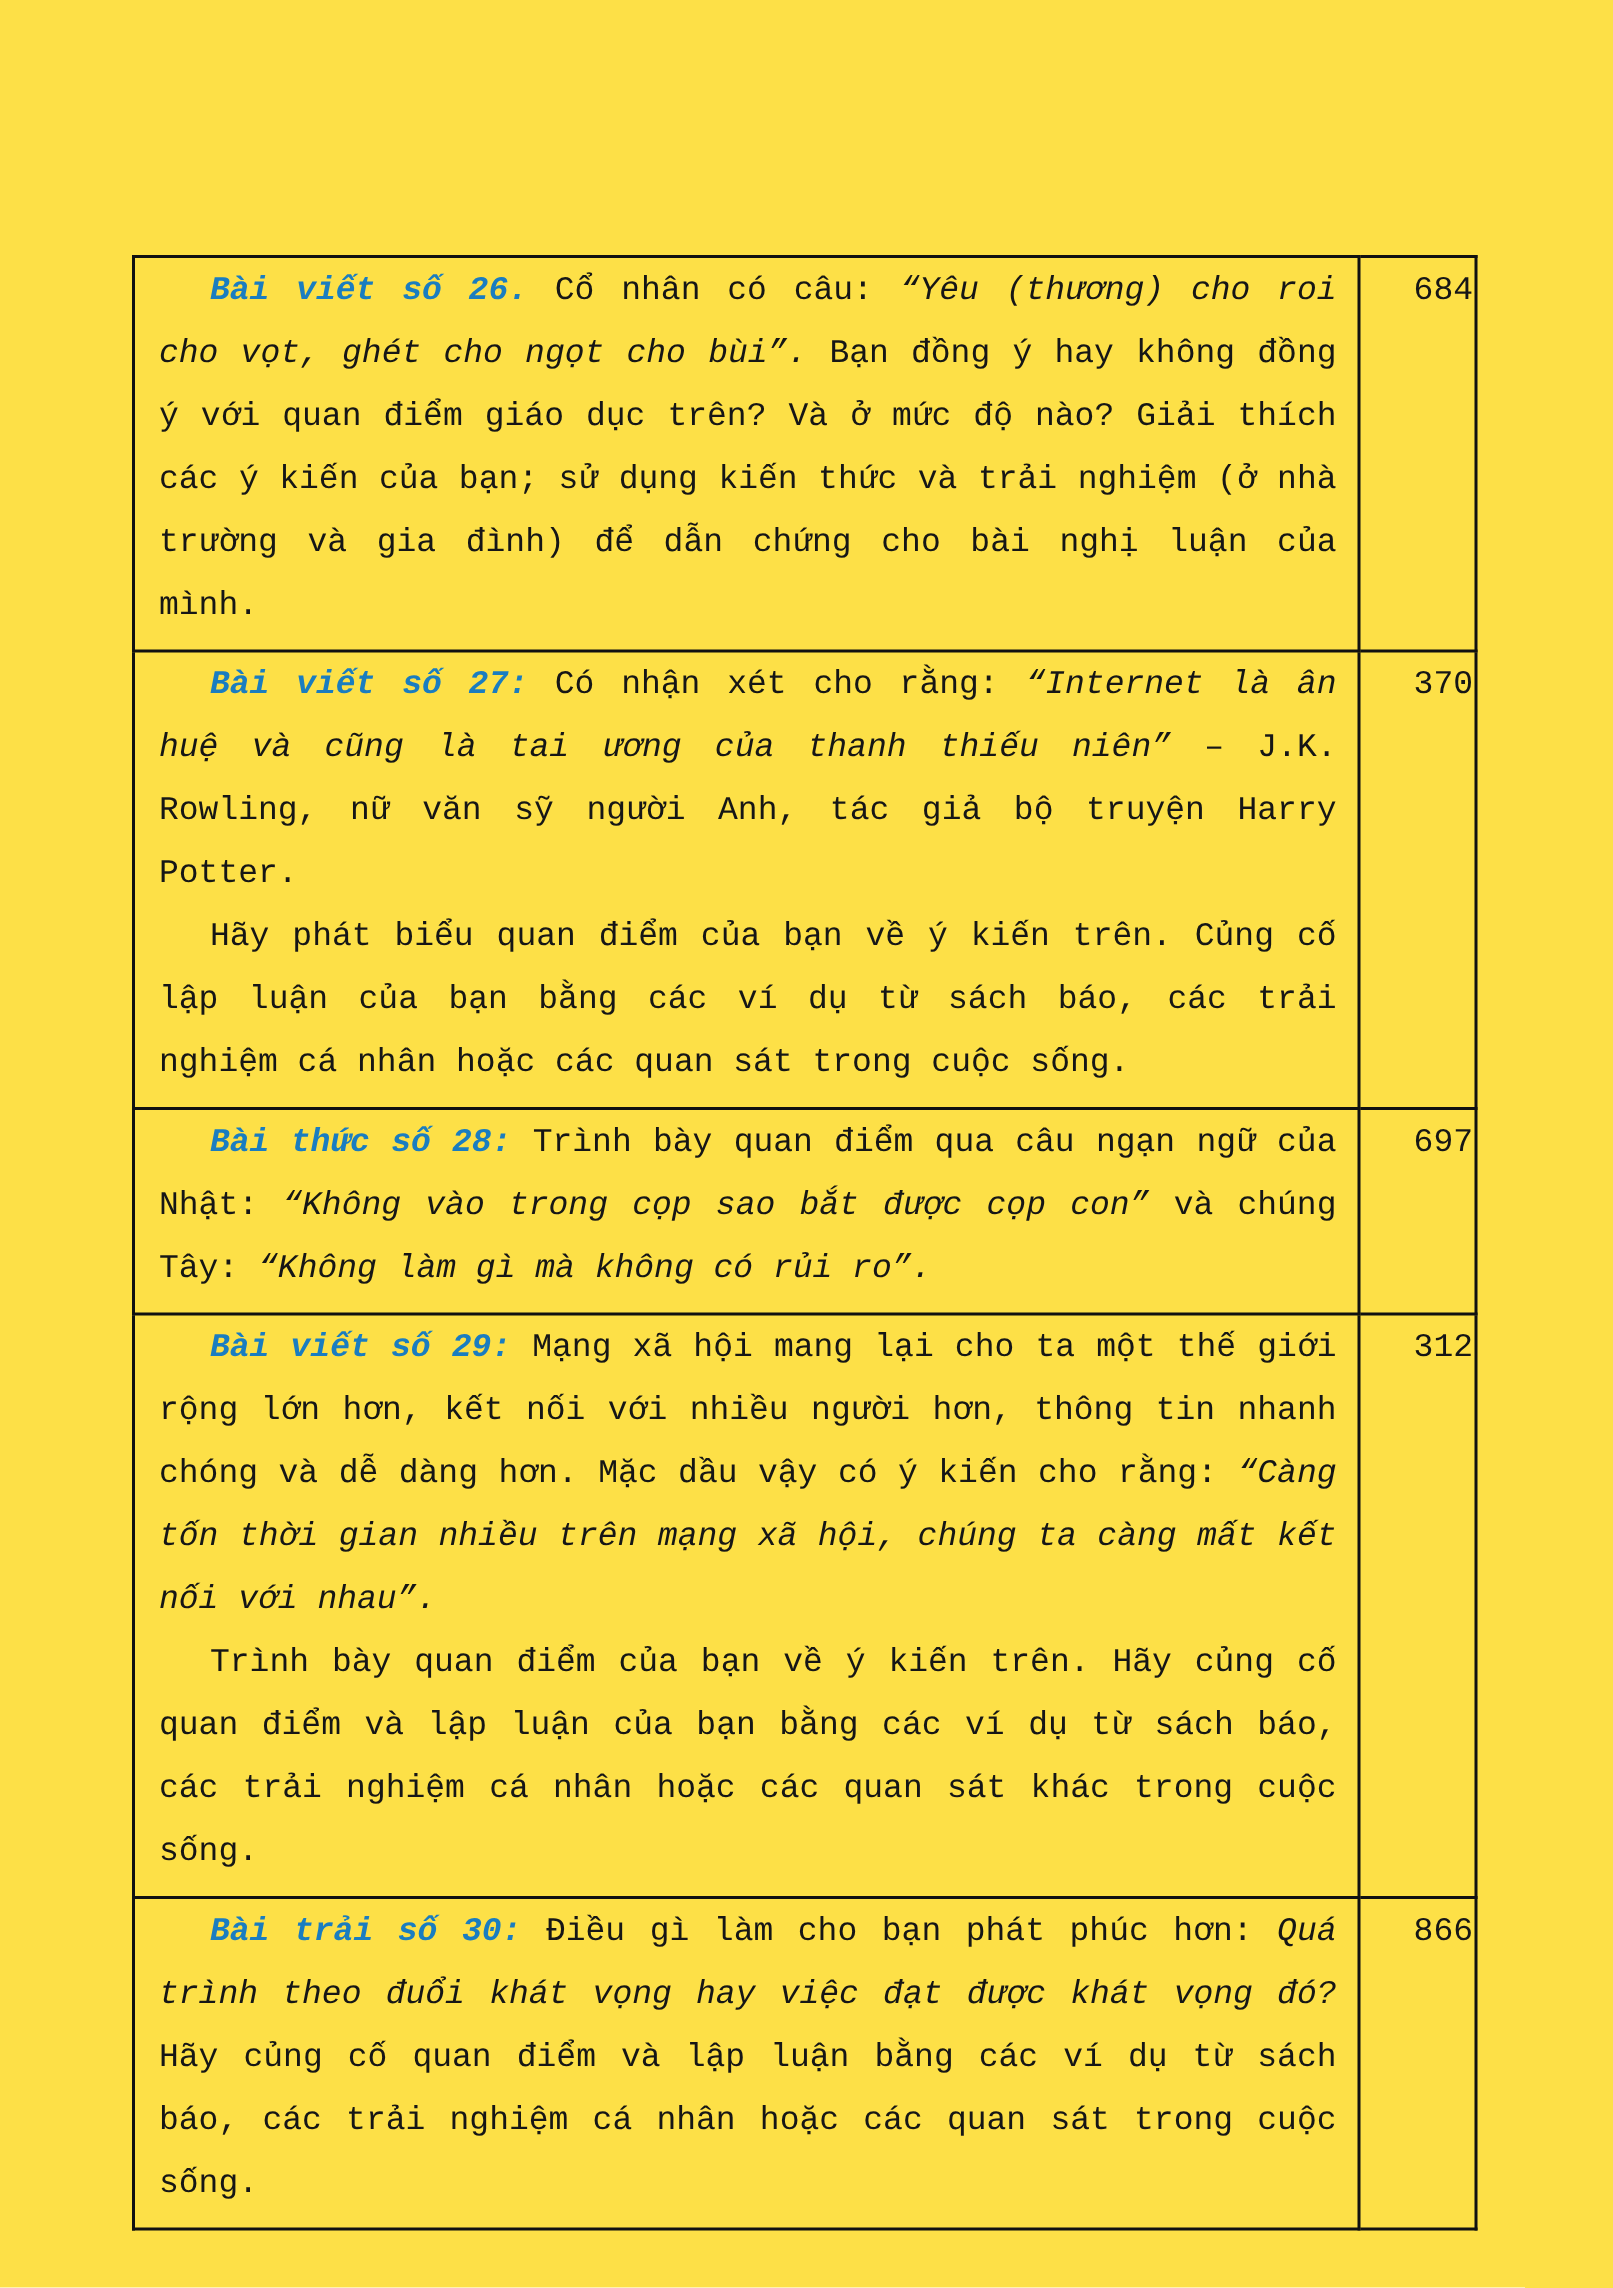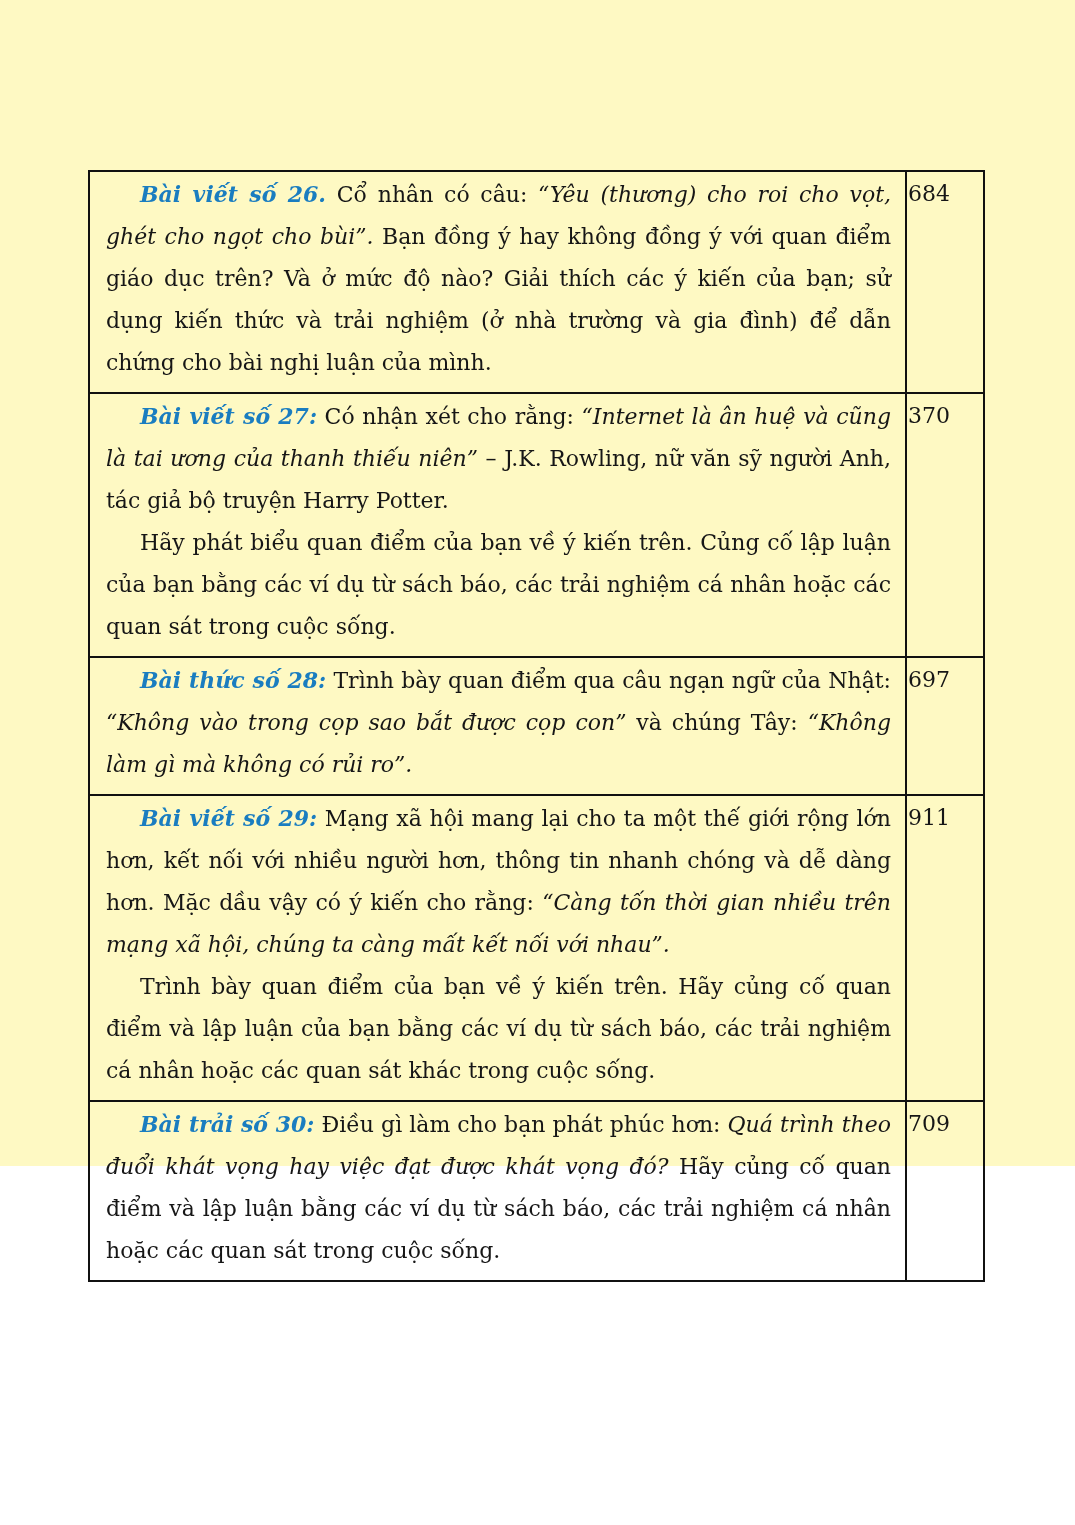--- a/index.html
+++ b/index.html
@@ -9,22 +9,23 @@
   }
   body {
     width: 1075px;
     height: 1525px;
     font-family: "DejaVu Serif", "Liberation Serif", serif;
     position: relative;
   }
   .page {
     position: relative;
     width: 1075px;
-    height: 1166px;
-    background: #fef9c3;
+    height: 1525px;
+    background: #fde047;
+    font-family: Liberation Mono, monospace;
   }
   table.toc-table {
     position: absolute;
     left: 88px;
     top: 170px;
     width: 897px;
     border-collapse: collapse;
     table-layout: fixed;
   }
   table.toc-table td {
@@ -33,21 +34,21 @@
   }
   td.cell-text {
     padding: 1px 14px 8px 16px;
     font-size: 22px;
     line-height: 42px;
     text-align: justify;
     color: #161616;
   }
   td.cell-page {
     width: 74px;
-    text-align: left;
+    text-align: right;
     font-size: 22px;
     line-height: 42px;
     color: #161616;
     padding-top: 1px;
   }
   p.para {
     margin: 0;
     text-indent: 34px;
   }
   span.entry-label {
@@ -88,26 +89,26 @@
           <td class="cell-page">
             <div>697</div>
           </td>
         </tr>
         <tr>
           <td class="cell-text">
             <p class="para"><span class="entry-label">Bài viết số 29:</span><span class="seg"> Mạng xã hội mang lại cho ta một thế giới rộng lớn hơn, kết nối với nhiều người hơn, thông tin nhanh chóng và dễ dàng hơn. Mặc dầu vậy có ý kiến cho rằng: </span><span class="seg italic">“Càng tốn thời gian nhiều trên mạng xã hội, chúng ta càng mất kết nối với nhau”.</span></p>
             <p class="para"><span class="seg">Trình bày quan điểm của bạn về ý kiến trên. Hãy củng cố quan điểm và lập luận của bạn bằng các ví dụ từ sách báo, các trải nghiệm cá nhân hoặc các quan sát khác trong cuộc sống.</span></p>
           </td>
           <td class="cell-page">
-            <div>911</div>
+            <div>312</div>
           </td>
         </tr>
         <tr>
           <td class="cell-text">
             <p class="para"><span class="entry-label">Bài trải số 30:</span><span class="seg"> Điều gì làm cho bạn phát phúc hơn: </span><span class="seg italic">Quá trình theo đuổi khát vọng hay việc đạt được khát vọng đó?</span><span class="seg"> Hãy củng cố quan điểm và lập luận bằng các ví dụ từ sách báo, các trải nghiệm cá nhân hoặc các quan sát trong cuộc sống.</span></p>
           </td>
           <td class="cell-page">
-            <div>709</div>
+            <div>866</div>
           </td>
         </tr>
       </tbody>
   </table>
 </div>
 
 </body></html>

